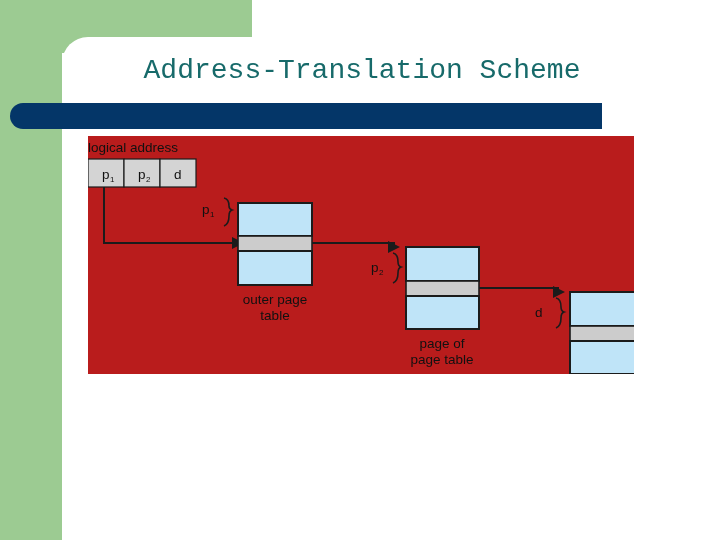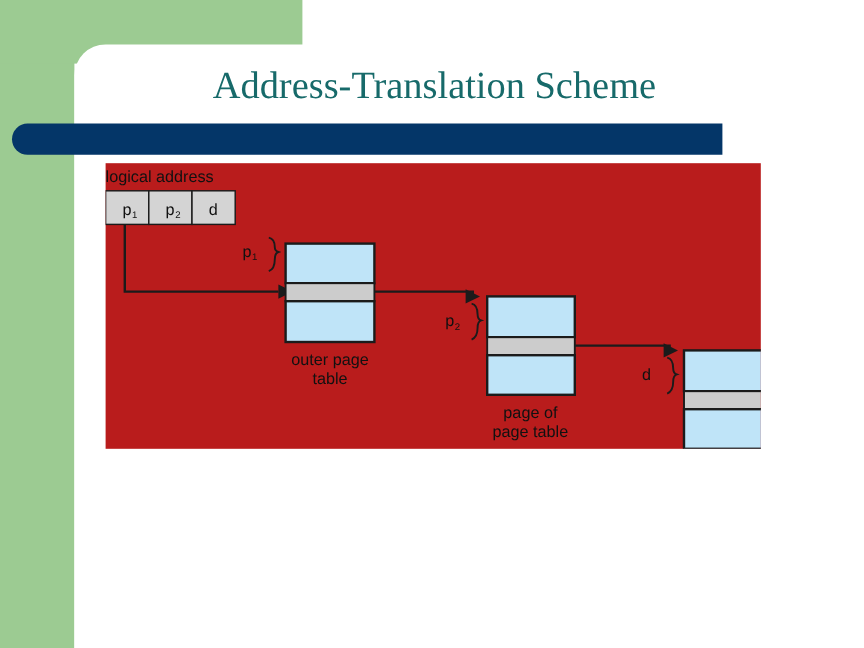--- a/index.html
+++ b/index.html
@@ -44,22 +44,22 @@
     border-top-left-radius: 13px;
     border-bottom-left-radius: 13px;
   }
 
   
   .slide-title {
     position: absolute;
     left: 62px; top: 50px;
     width: 600px;
     text-align: center;
-    font-family: Liberation Serif, serif;
-    font-size: 32px;
+    font-family: Liberation Mono, monospace;
+    font-size: 28px;
     line-height: 42px;
     color: #176a6a;
     white-space: nowrap;
   }
 
   
   .page-number {
     position: absolute;
     left: 17px; top: 500px;
     font-family: "Liberation Sans", sans-serif;

